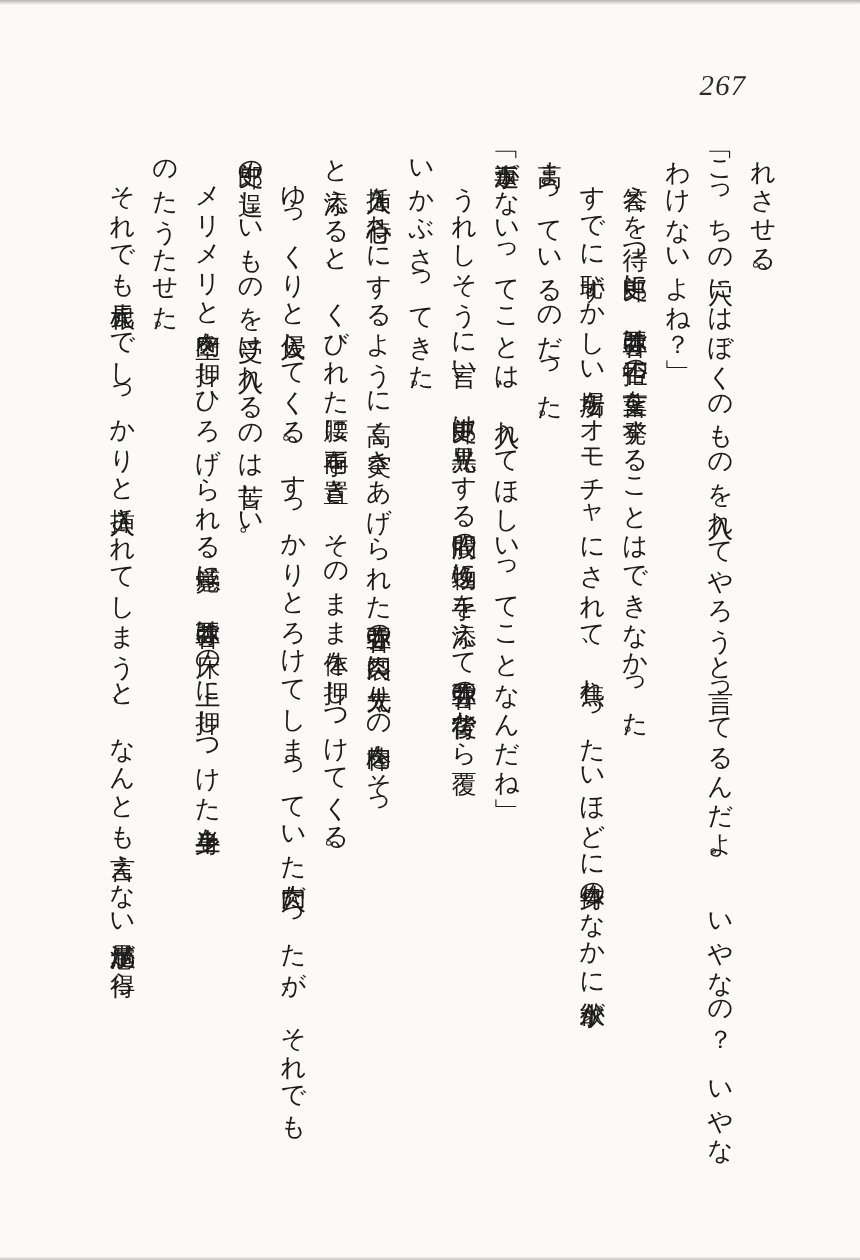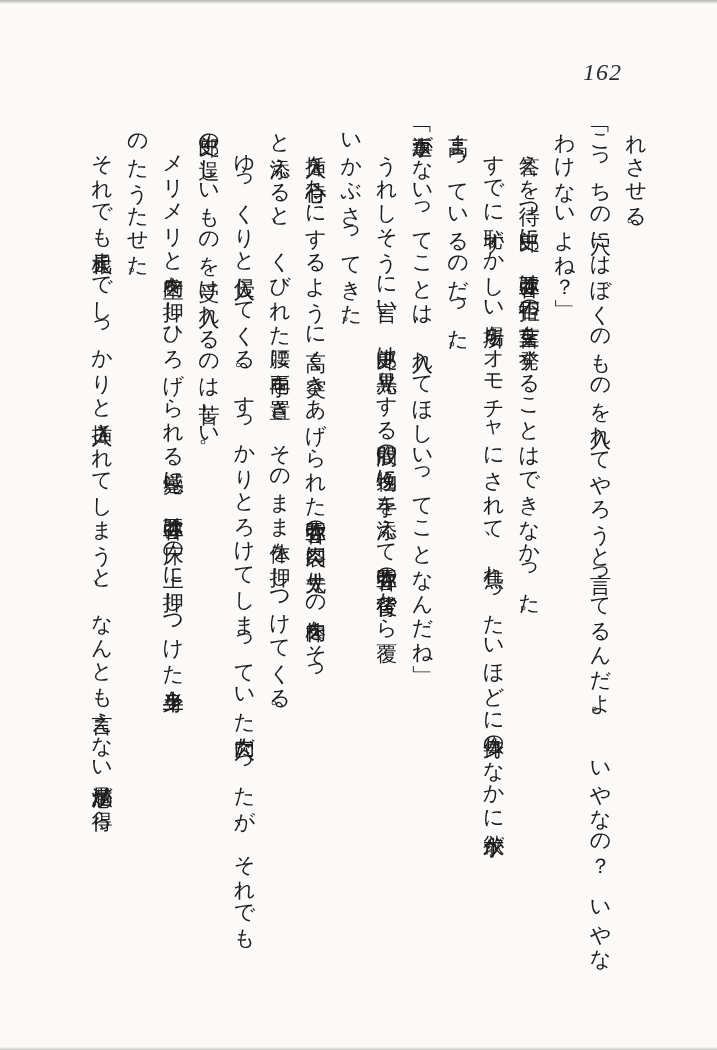--- a/index.html
+++ b/index.html
@@ -60,21 +60,21 @@
     white-space: nowrap;
   }
   .tline.indent {
     text-indent: 21px;
   }
 </style>
 </head>
 <body>
 
 <div class="page">
-  <div class="page-number">162</div>
+  <div class="page-number">267</div>
 
   <div class="text-block">
     <div class="tline" style="">れさせる。</div>
       <div class="tline" style="">「こっちの穴にはぼくのものを入れてやろうと言ってるんだよ。　いやなの？　いやな</div>
       <div class="tline" style="">わけないよね？」</div>
       <div class="tline indent" style="">答えを待つ史郎に、亜弥香は拒否の言葉を発することはできなかった。</div>
       <div class="tline indent" style="">すでに恥ずかしい場所をオモチャにされて、焦れったいほどに身体のなかに欲求が</div>
       <div class="tline" style="">高まっているのだった。</div>
       <div class="tline" style="">「返事がないってことは、入れてほしいってことなんだね」</div>
       <div class="tline indent" style="">うれしそうに言い、史郎は黒光りする股間の逸物に手を添えて亜弥香の背後から覆</div>

